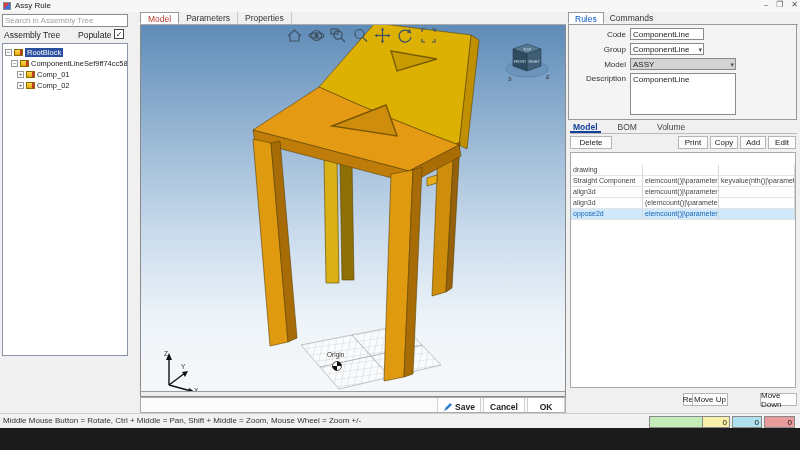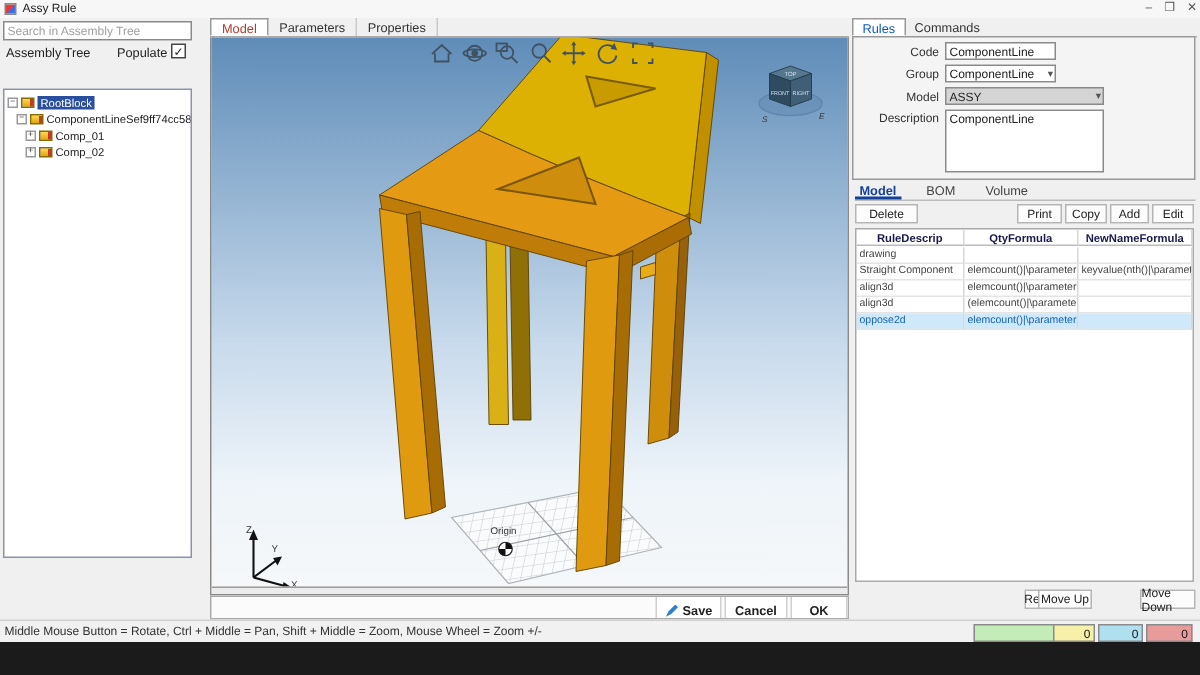--- a/index.html
+++ b/index.html
@@ -12,21 +12,21 @@
   .title-text { left:15px; top:1px; font-size:8px; color:#222; }
   .win-controls { right:2px; top:0; display:flex; gap:8px; font-size:8px; color:#555; }
   .win-controls span { cursor:default; }
   
   .search-input { left:2px; top:14px; width:126px; height:13px; border:1px solid #8a8a8a; font-size:8px; padding:0 2px; color:#333; font-family:"Liberation Sans",sans-serif; }
   .search-input::placeholder { color:#a0a0a0; }
   .tree-header { left:4px; top:30px; width:124px; height:10px; font-size:8.5px; color:#222; }
   .populate-label { left:78px; top:30px; font-size:8.5px; color:#222; }
   .populate-check { left:114px; top:29px; width:10px; height:10px; border:1px solid #444; background:#fff; font-size:8px; color:#222; text-align:center; line-height:9px; }
   .populate-check::after { content:"✓"; }
-  .tree-box { left:2px; top:43px; width:126px; height:313px; background:#fff; border:1px solid #8a94a8; overflow:hidden;margin-top:16px; }
+  .tree-box { left:2px; top:43px; width:126px; height:313px; background:#fff; border:1px solid #8a94a8; overflow:hidden; }
   .tree-row { position:absolute; left:0; height:10px; white-space:nowrap; font-size:7.5px; color:#222; display:flex; align-items:center; }
   .expander { width:7px; height:7px; border:1px solid #999; background:#fff; font-size:6px; line-height:5px; text-align:center; color:#444; margin-right:2px; flex:0 0 auto; }
   .blk-icon { width:9px; height:7px; background:linear-gradient(#ffd84d,#e0a80d); border:1px solid #8a6a00; box-shadow:inset -2px 0 0 #c23a2a; margin-right:2px; flex:0 0 auto; }
   .sel-label { background:#2a4f9f; color:#fff; padding:0 2px; }
   
   .vp-tabs { left:140px; top:12px; width:426px; height:13px; display:flex; font-size:8.5px; border-bottom:1px solid #aaa; background:#f0f0f0; }
   .vp-tab { padding:1px 7px 0 7px; color:#333; border-right:1px solid #c9c9c9; }
   .vp-tab.active { background:#fff; color:#b43a2a; border:1px solid #999; border-bottom:1px solid #fff; }
   .canvas { left:140px; top:25px; width:426px; height:372px; border:1px solid #8a8a8a; border-top:none;
     background:linear-gradient(#5f8cb8 0%, #8fb0d0 25%, #c8daec 55%, #eef4f9 80%, #f6f8fa 100%); overflow:hidden; }
@@ -248,25 +248,20 @@
   <div class="sub-tab">Volume</div>
 </div>
 
 <div class="rp-btn" style="left:570px; top:136px; width:42px;text-align:center;">Delete</div>
 <div class="rp-btn" style="left:678px; top:136px; width:30px;">Print</div>
 <div class="rp-btn" style="left:710px; top:136px; width:28px;">Copy</div>
 <div class="rp-btn" style="left:740px; top:136px; width:26px;">Add</div>
 <div class="rp-btn" style="left:768px; top:136px; width:28px;">Edit</div>
 
 <div class="abs rp-table">
-  <div class="tbl-row tbl-head" style="top:0;">
-    <div class="c1">RuleDescrip</div>
-    <div class="c2">QtyFormula</div>
-    <div class="c3">NewNameFormula</div>
-  </div>
   <div class="tbl-row" style="top:12px;">
     <div class="c1">drawing</div>
       <div class="c2"></div>
       <div class="c3"></div>
   </div>
   <div class="tbl-row" style="top:23px;">
     <div class="c1">Straight Component</div>
       <div class="c2">elemcount()|\parameterlist</div>
       <div class="c3">keyvalue(nth()|\parameterl</div>
   </div>

